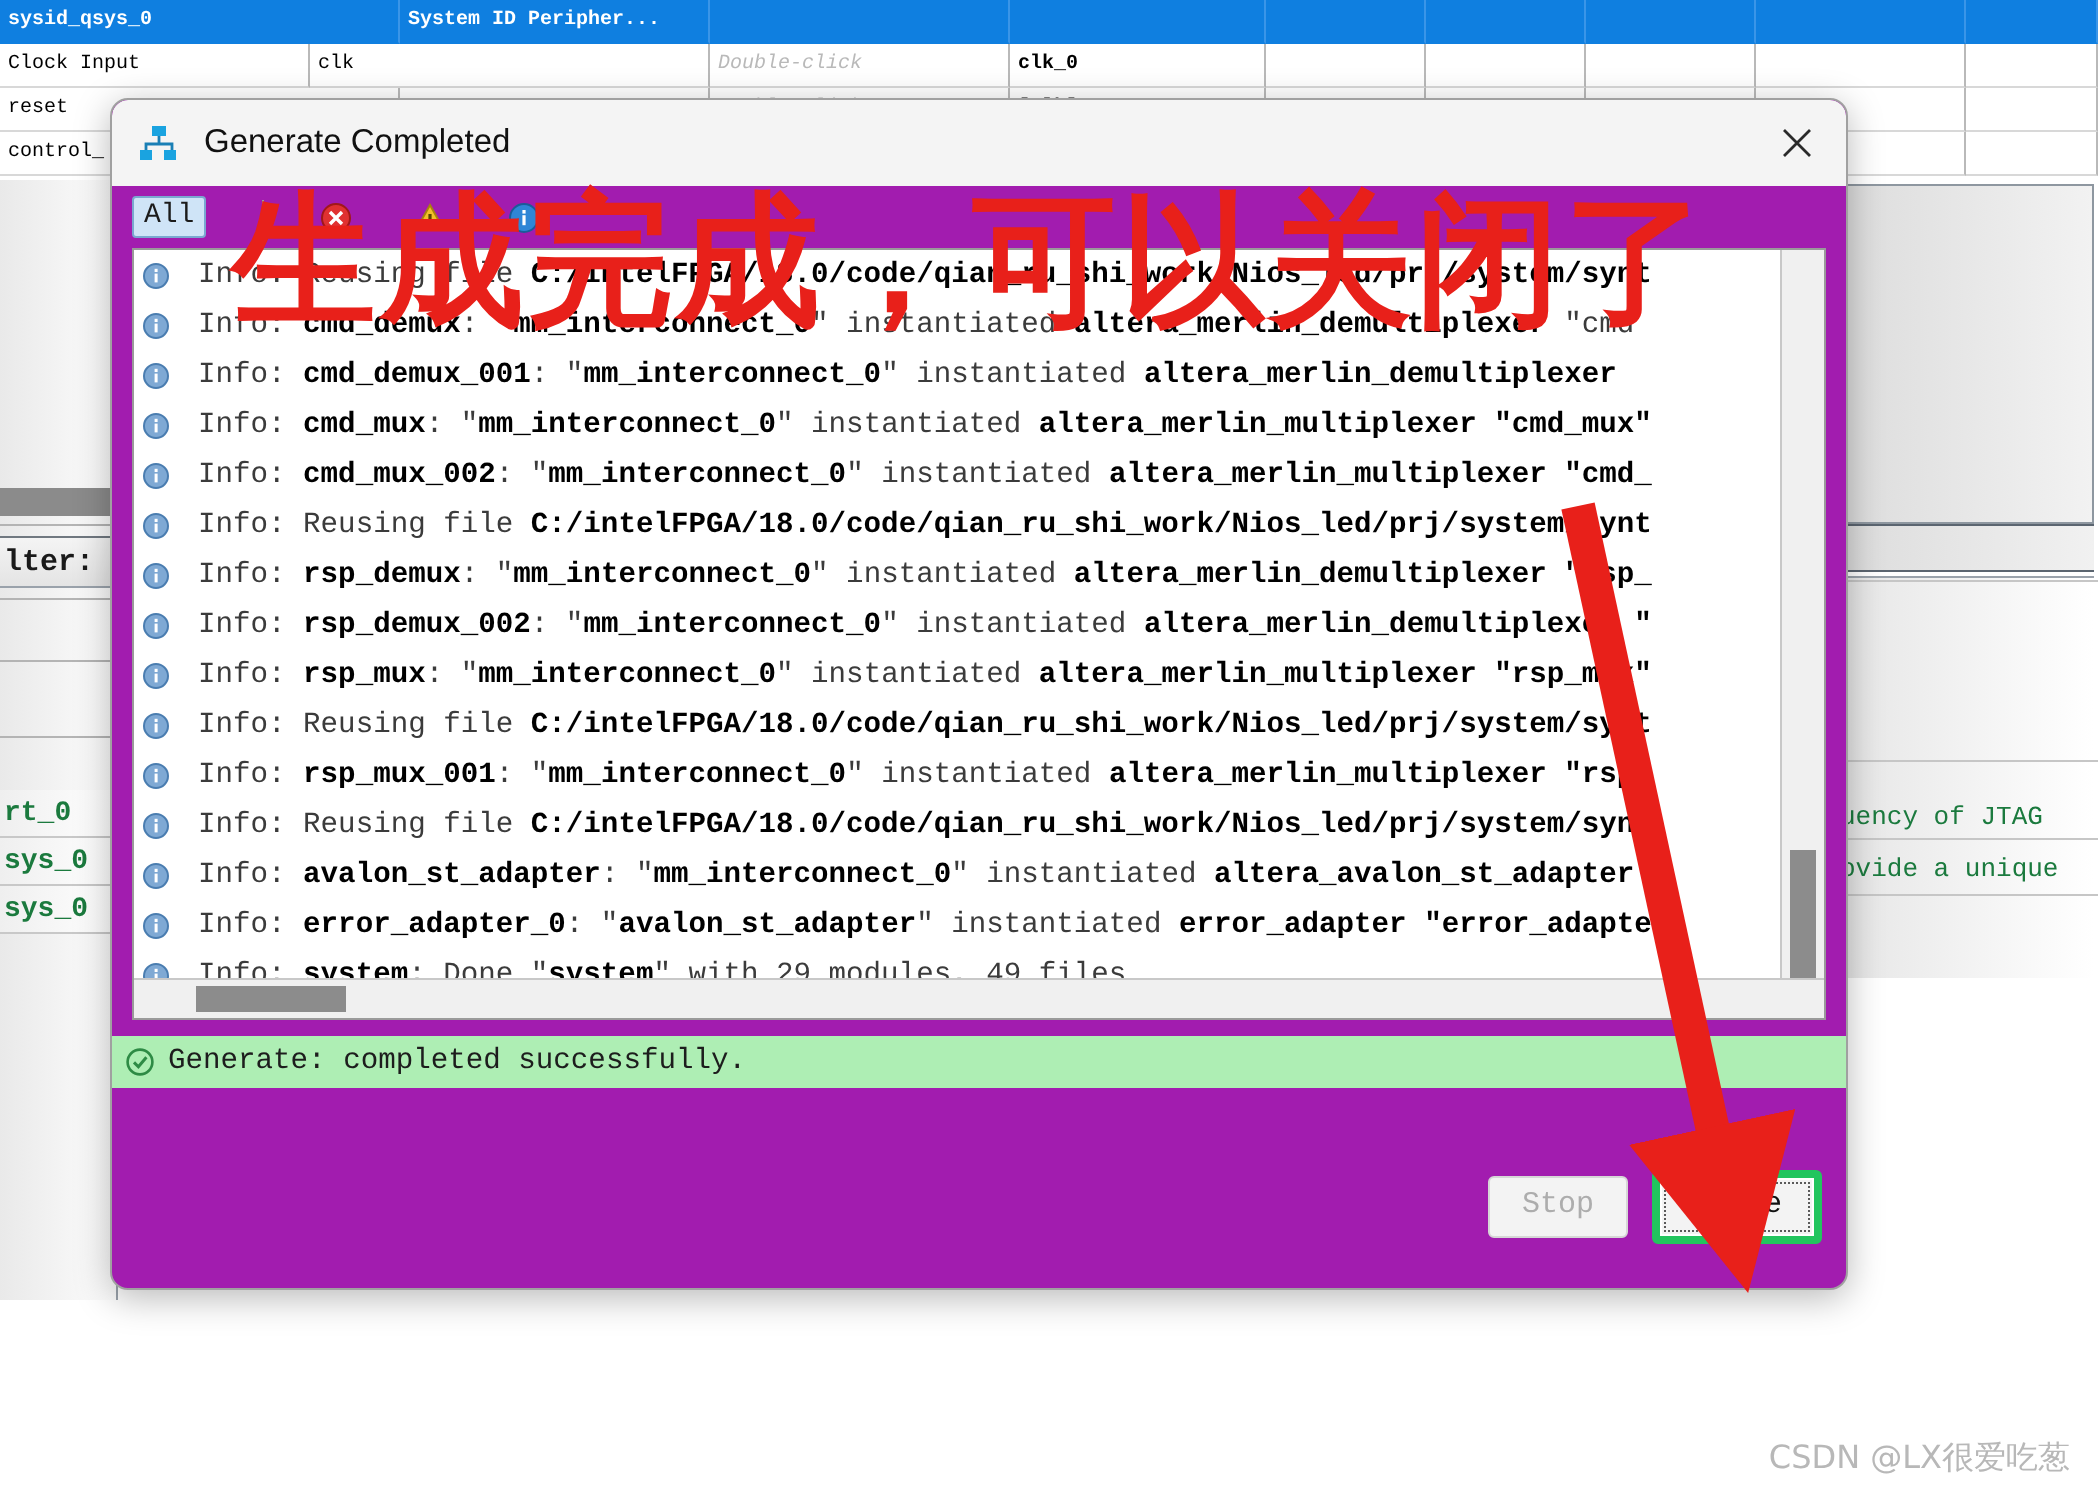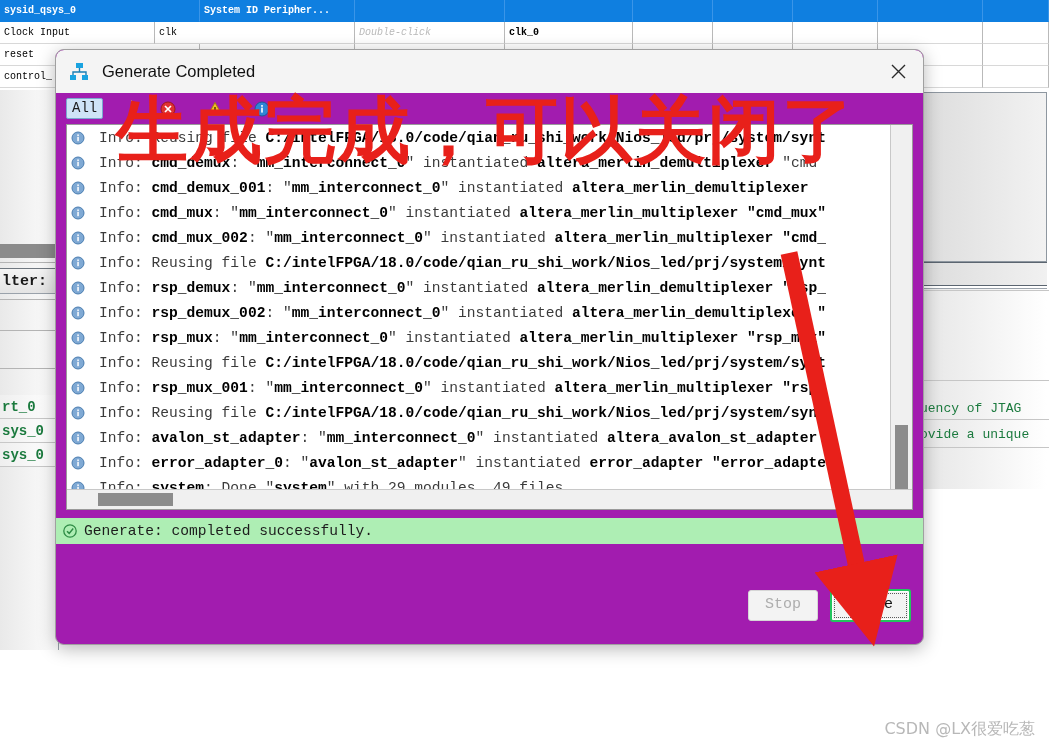--- a/index.html
+++ b/index.html
@@ -235,21 +235,21 @@
     background: #f1f1f1;
     border: 1px solid #c3c3c3;
     border-radius: 3px;
     color: #a8a8a8;
     line-height: 18px;
   }
   .btn.disabled { color: #adadad; background: #f3f3f3; border-color: #d6d6d6; }
   .btn.primary {
     color: #111111;
     background: #f3f3f3;
-    border: 2px solid #22c55e;
+    border: 4px solid #22c55e;
     box-shadow: inset 0 0 0 1px #ffffff;
     position: relative;
   }
   .btn.primary::after {
     content: "";
     position: absolute; left: 2px; top: 2px; right: 2px; bottom: 2px;
     border: 1px dotted #5a5a5a;
     pointer-events: none;
   }
 

